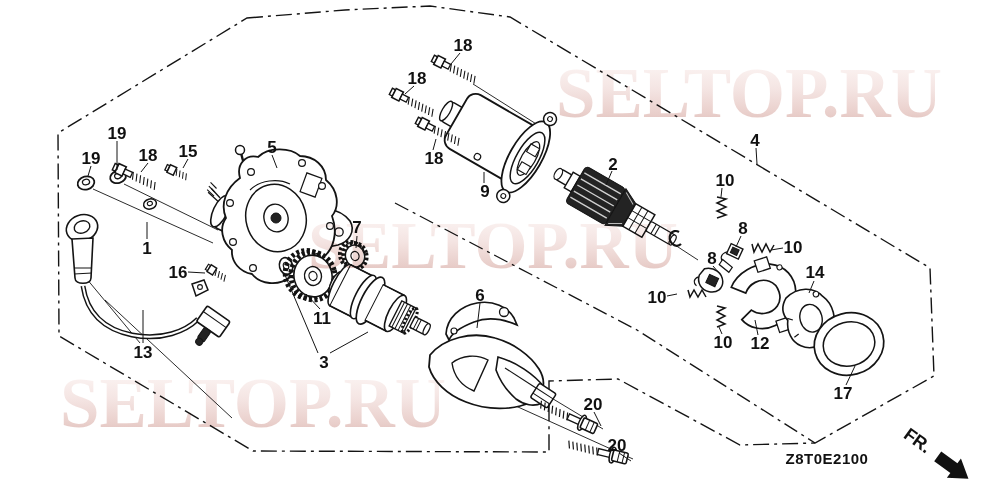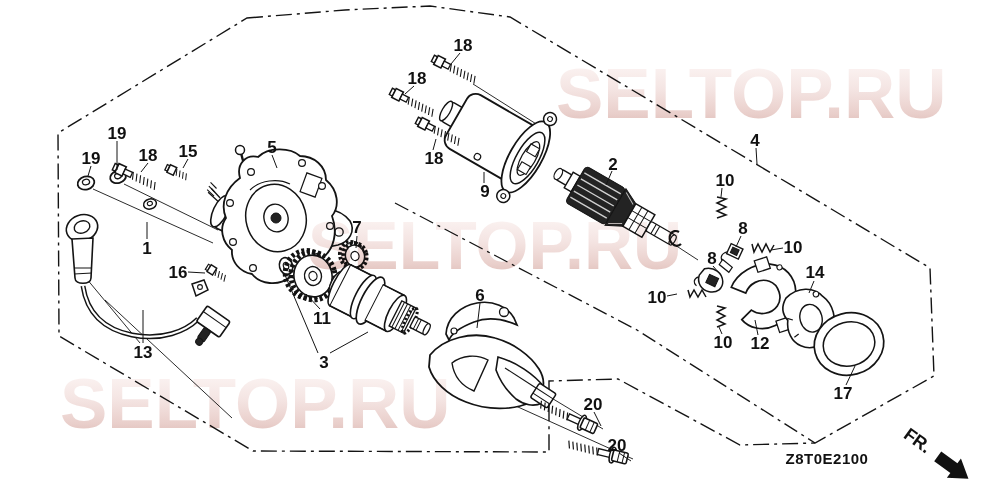--- a/index.html
+++ b/index.html
@@ -2,21 +2,21 @@
 <html><head>
 <meta charset="utf-8">
 <style>
   html,body{margin:0;padding:0;background:#888;}
   #stage{position:relative;width:1000px;height:499px;background:#fff;overflow:hidden;
          font-family:"Liberation Sans",sans-serif;}
   #art{position:absolute;left:0;top:0;}
   .callout{font:bold 17px "Liberation Sans",sans-serif;fill:#111;text-anchor:middle;}
   .code{font:bold 15px "Liberation Sans",sans-serif;fill:#111;letter-spacing:.5px;text-anchor:middle;}
   .frtxt{font:bold 18px "Liberation Sans",sans-serif;fill:#111;}
-  .wm{position:absolute;font-family:Liberation Sans, sans-serif;font-weight:700;font-size:71px;
+  .wm{position:absolute;font-family:Liberation Serif, serif;font-weight:700;font-size:71px;
       line-height:1;letter-spacing:0px;white-space:nowrap;mix-blend-mode:multiply;
       background:linear-gradient(180deg,#fdf7f6 0%,#f4e4e2 45%,#e9cfcb 78%,#ddbab5 100%);
       -webkit-background-clip:text;background-clip:text;color:transparent;pointer-events:none;}
   .ln{stroke:#141414;fill:none;}
   .fw{fill:#fff;stroke:#141414;}
   .fd{fill:#232323;stroke:#141414;}
 </style>
 </head>
 <body>
 

